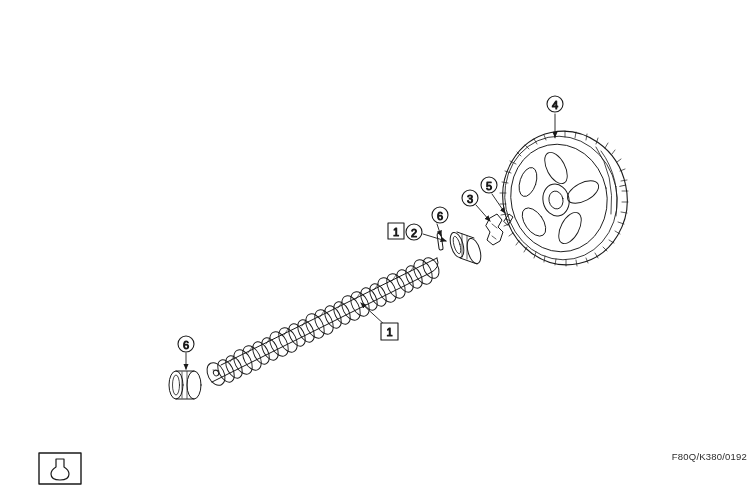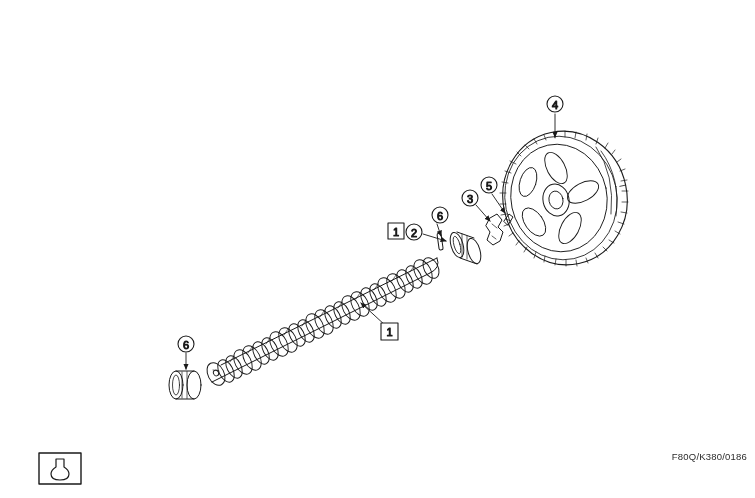--- a/index.html
+++ b/index.html
@@ -219,15 +219,15 @@
       <g>
         <rect x="39" y="453" width="42" height="31" fill="#ffffff" stroke="#1a1a1a" stroke-width="1.4"></rect>
         <g>
           <path d="M56 459 L64 459 L64 467 Q69 470 69 474 Q69 480 60 480 Q51 480 51 474 Q51 470 56 467 Z" fill="#ffffff" stroke="#1a1a1a" stroke-width="1.2"></path>
         </g>
       </g>
 
     </g>
   </svg>
 
-  <div class="partnum">F80Q/K380/0186</div>
+  <div class="partnum">F80Q/K380/0192</div>
 
 </div>
 
 </body></html>

